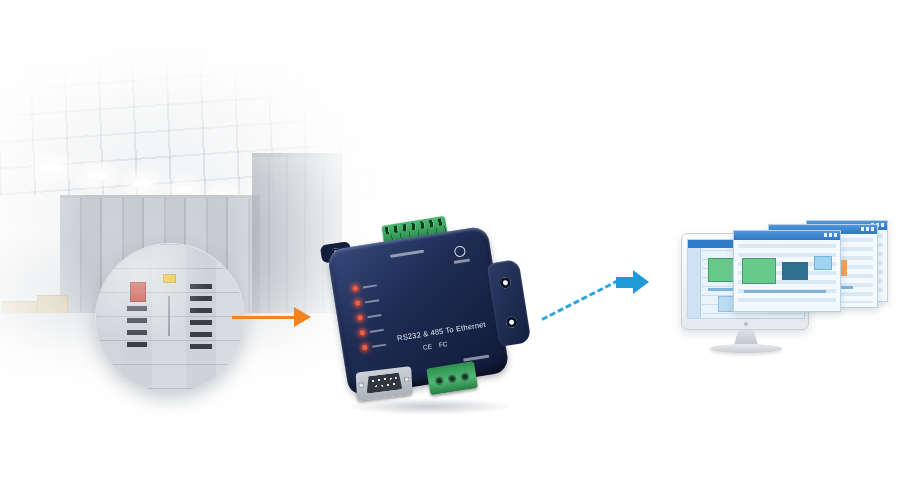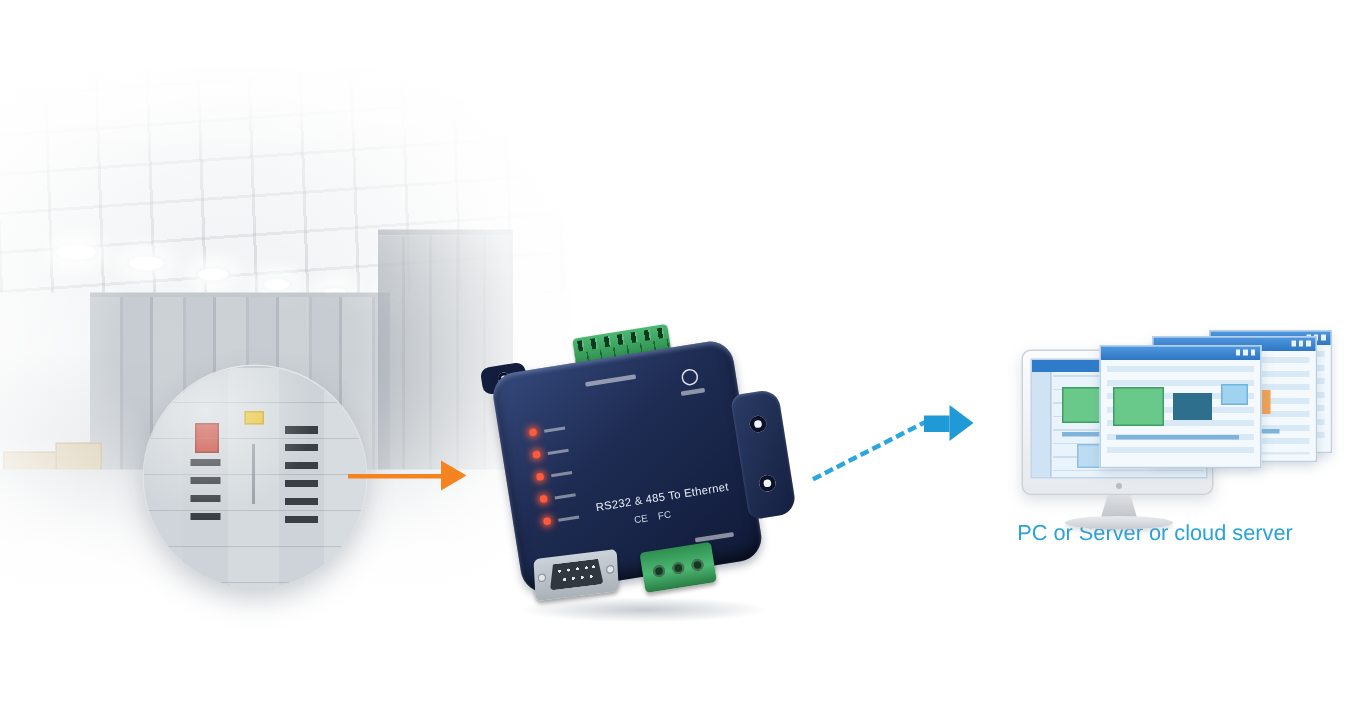--- a/index.html
+++ b/index.html
@@ -287,15 +287,14 @@
       </div>
     <div class="win-body">
       <div class="win-rows"></div>
       <div class="abs chip" style="left:8px;top:18px;width:32px;height:24px;background:#69c98b;border:1px solid #3f9e63;"></div>
       <div class="abs chip" style="left:48px;top:22px;width:26px;height:18px;background:#2e6f8e;"></div>
       <div class="abs chip" style="left:80px;top:16px;width:16px;height:12px;background:#9fd3ef;border:1px solid #6fb4dd;"></div>
       <div class="abs chip" style="left:10px;top:50px;width:82px;height:3px;background:#7fb3da;"></div>
     </div>
   </div>
 
-  <div class="abs caption">PC or Server or cloud server</div>
 
 </div>
 
 </body></html>

